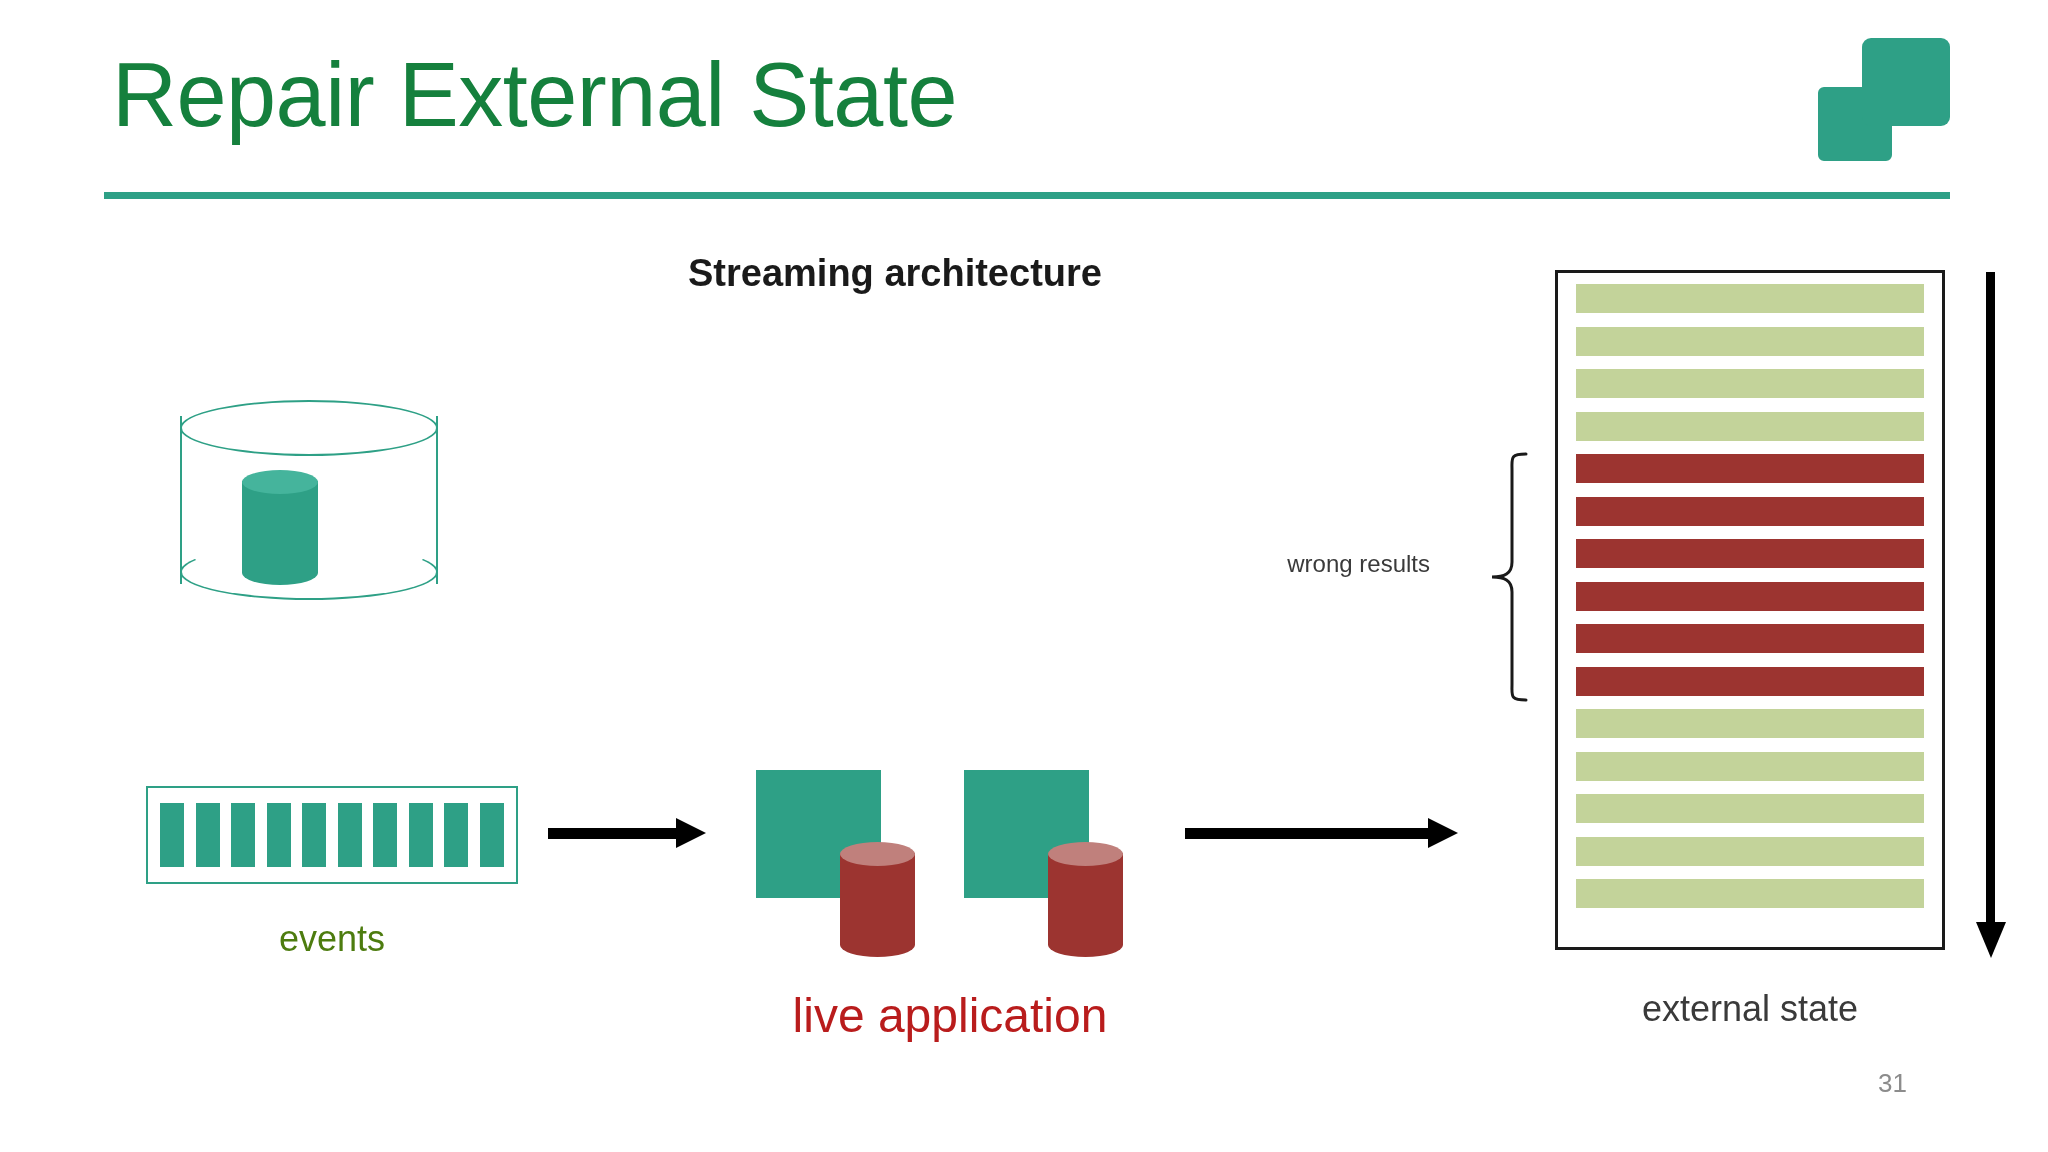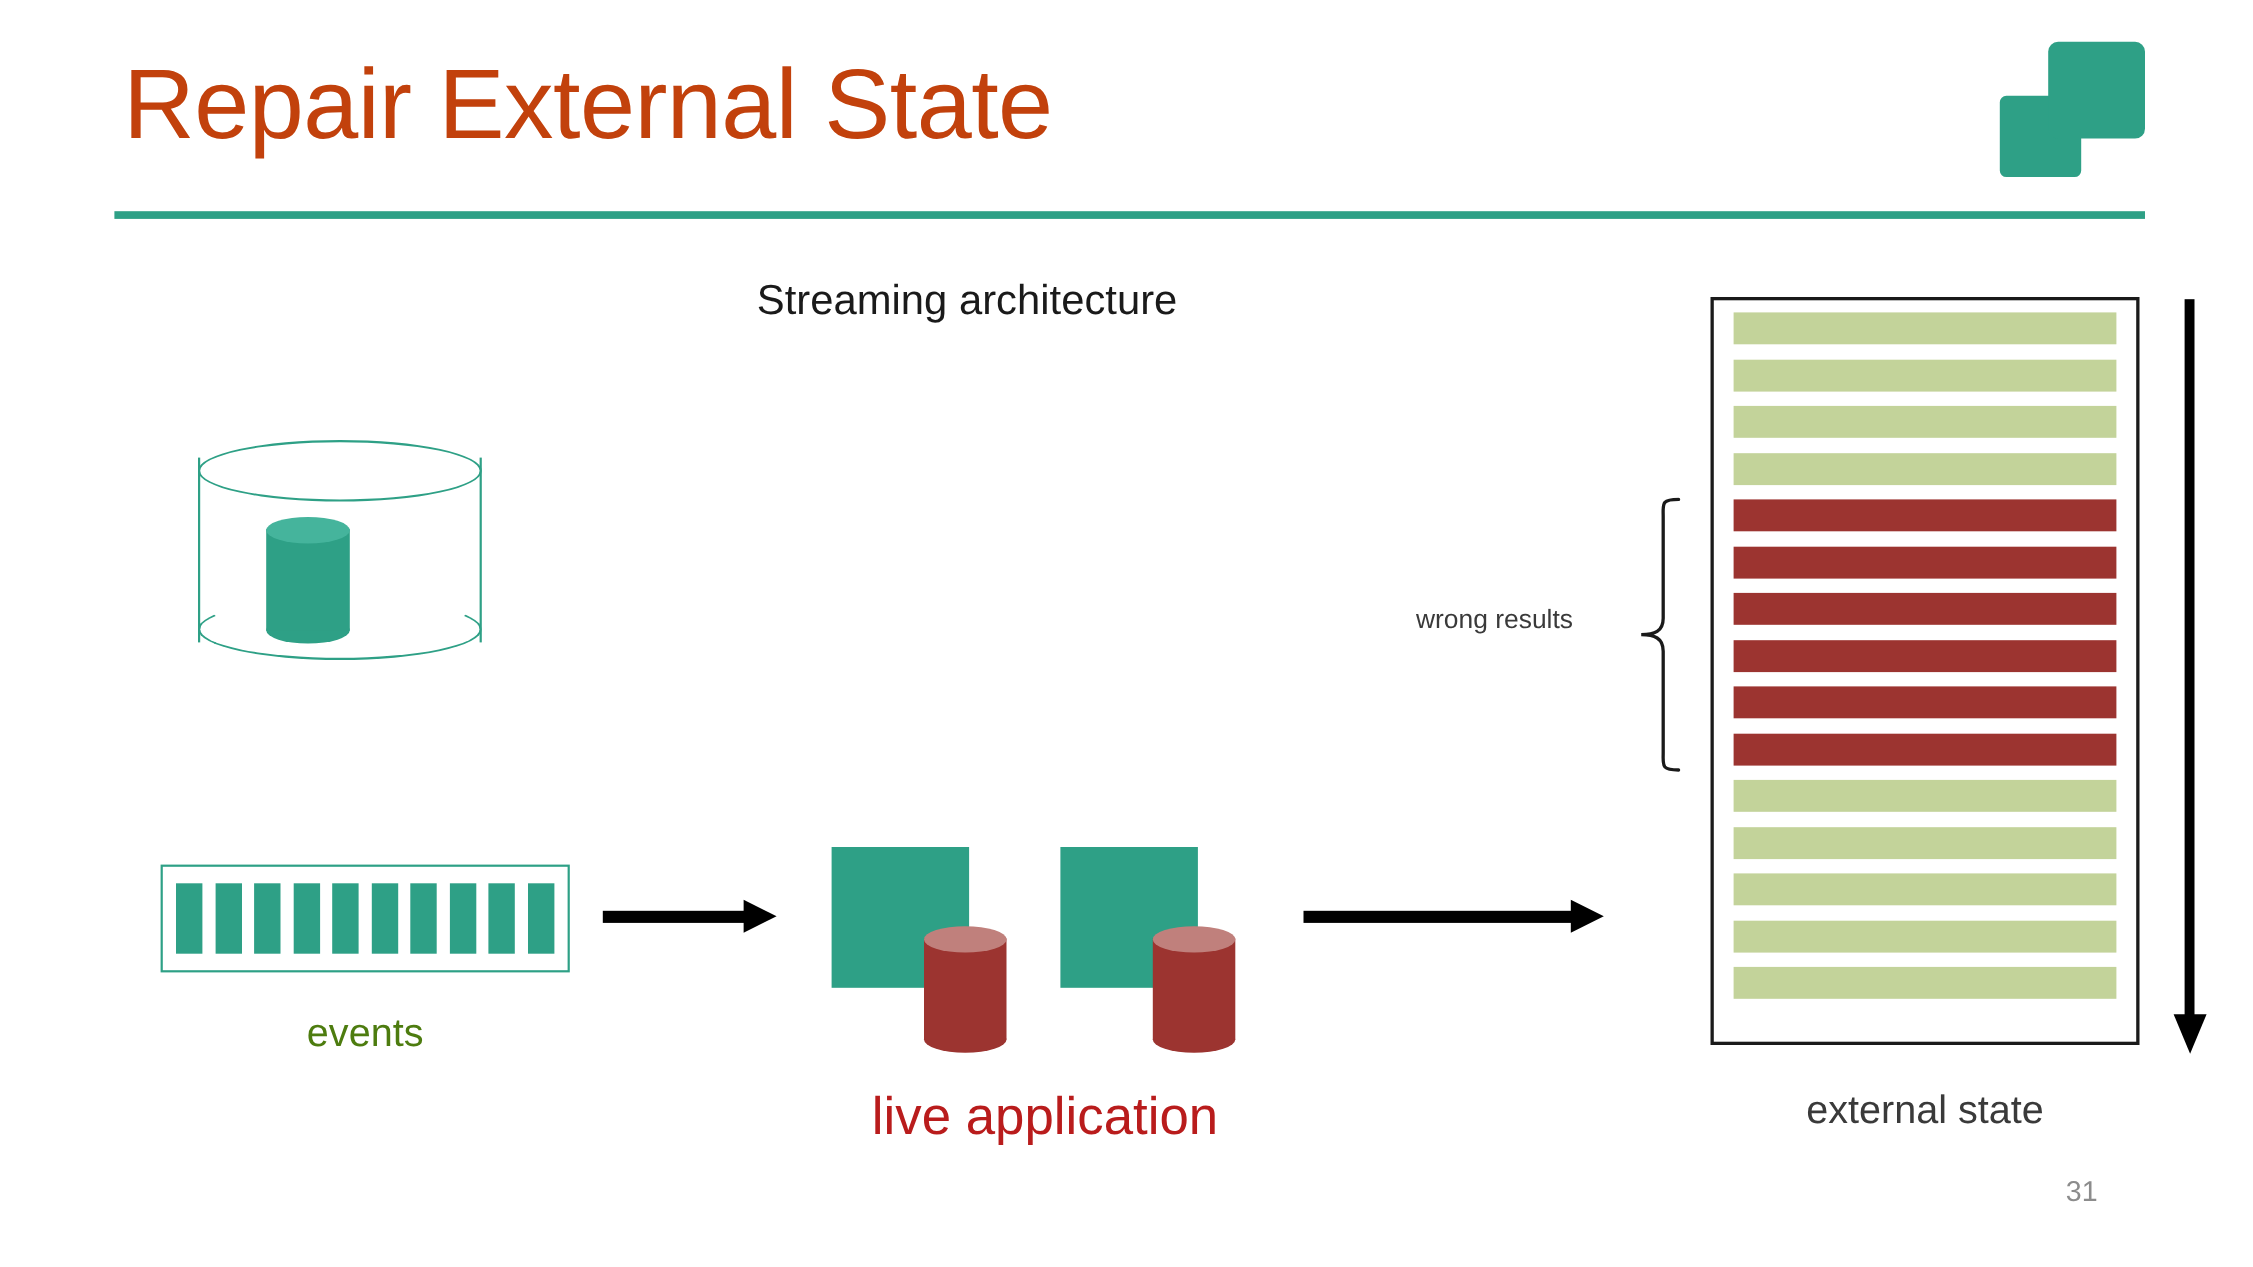--- a/index.html
+++ b/index.html
@@ -17,21 +17,21 @@
   }
 
   
   .slide-title {
     position: absolute;
     left: 112px;
     top: 48px;
     font-size: 90px;
     font-weight: 400;
     letter-spacing: -0.5px;
-    color: #c2410c;
+    color: #15803d;
     line-height: 1.05;
     white-space: nowrap;
   }
   .title-rule {
     position: absolute;
     left: 104px;
     top: 192px;
     width: 1846px;
     height: 7px;
     background: #2EA086;
@@ -64,21 +64,21 @@
     width: 88px;
     height: 88px;
   }
 
   
   .section-heading {
     position: absolute;
     left: 688px;
     top: 252px;
     font-size: 38px;
-    font-weight: 400;
+    font-weight: 700;
     color: #1a1a1a;
     white-space: nowrap;
   }
 
   
   .backup-label {
     position: absolute;
     left: 150px;
     top: 278px;
     width: 330px;

